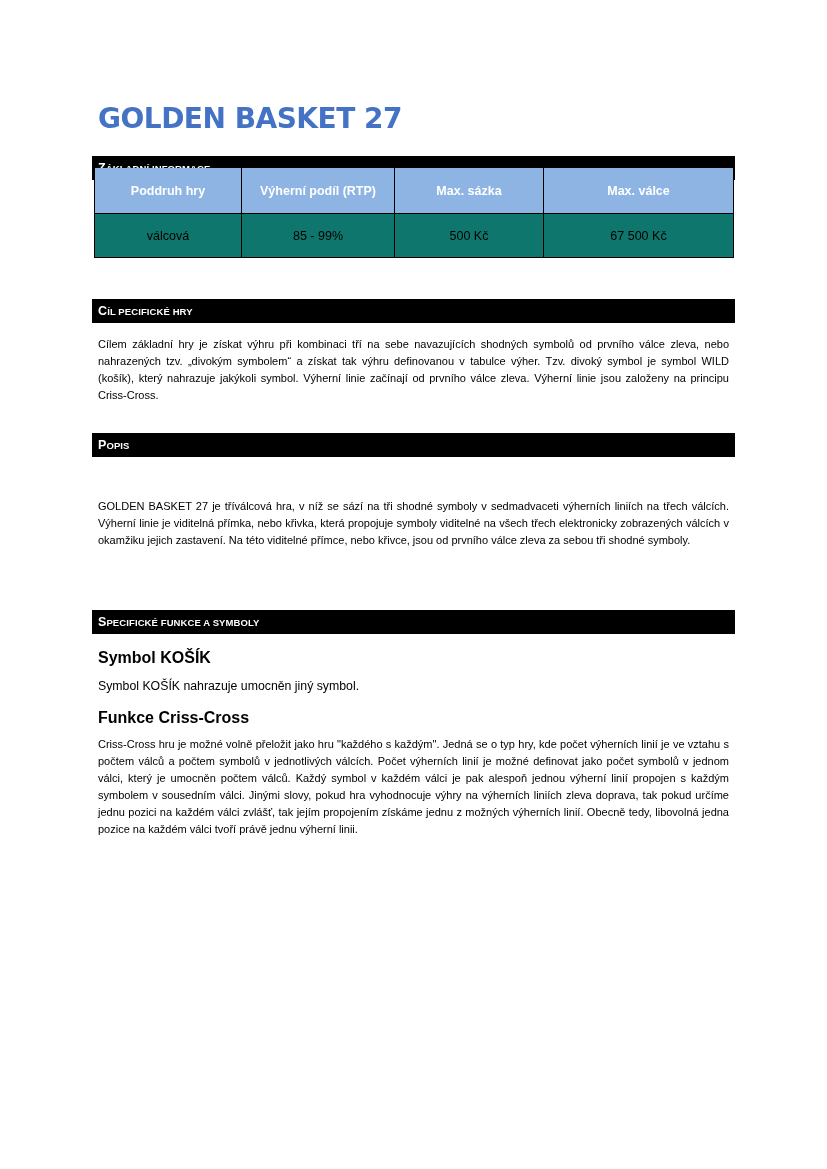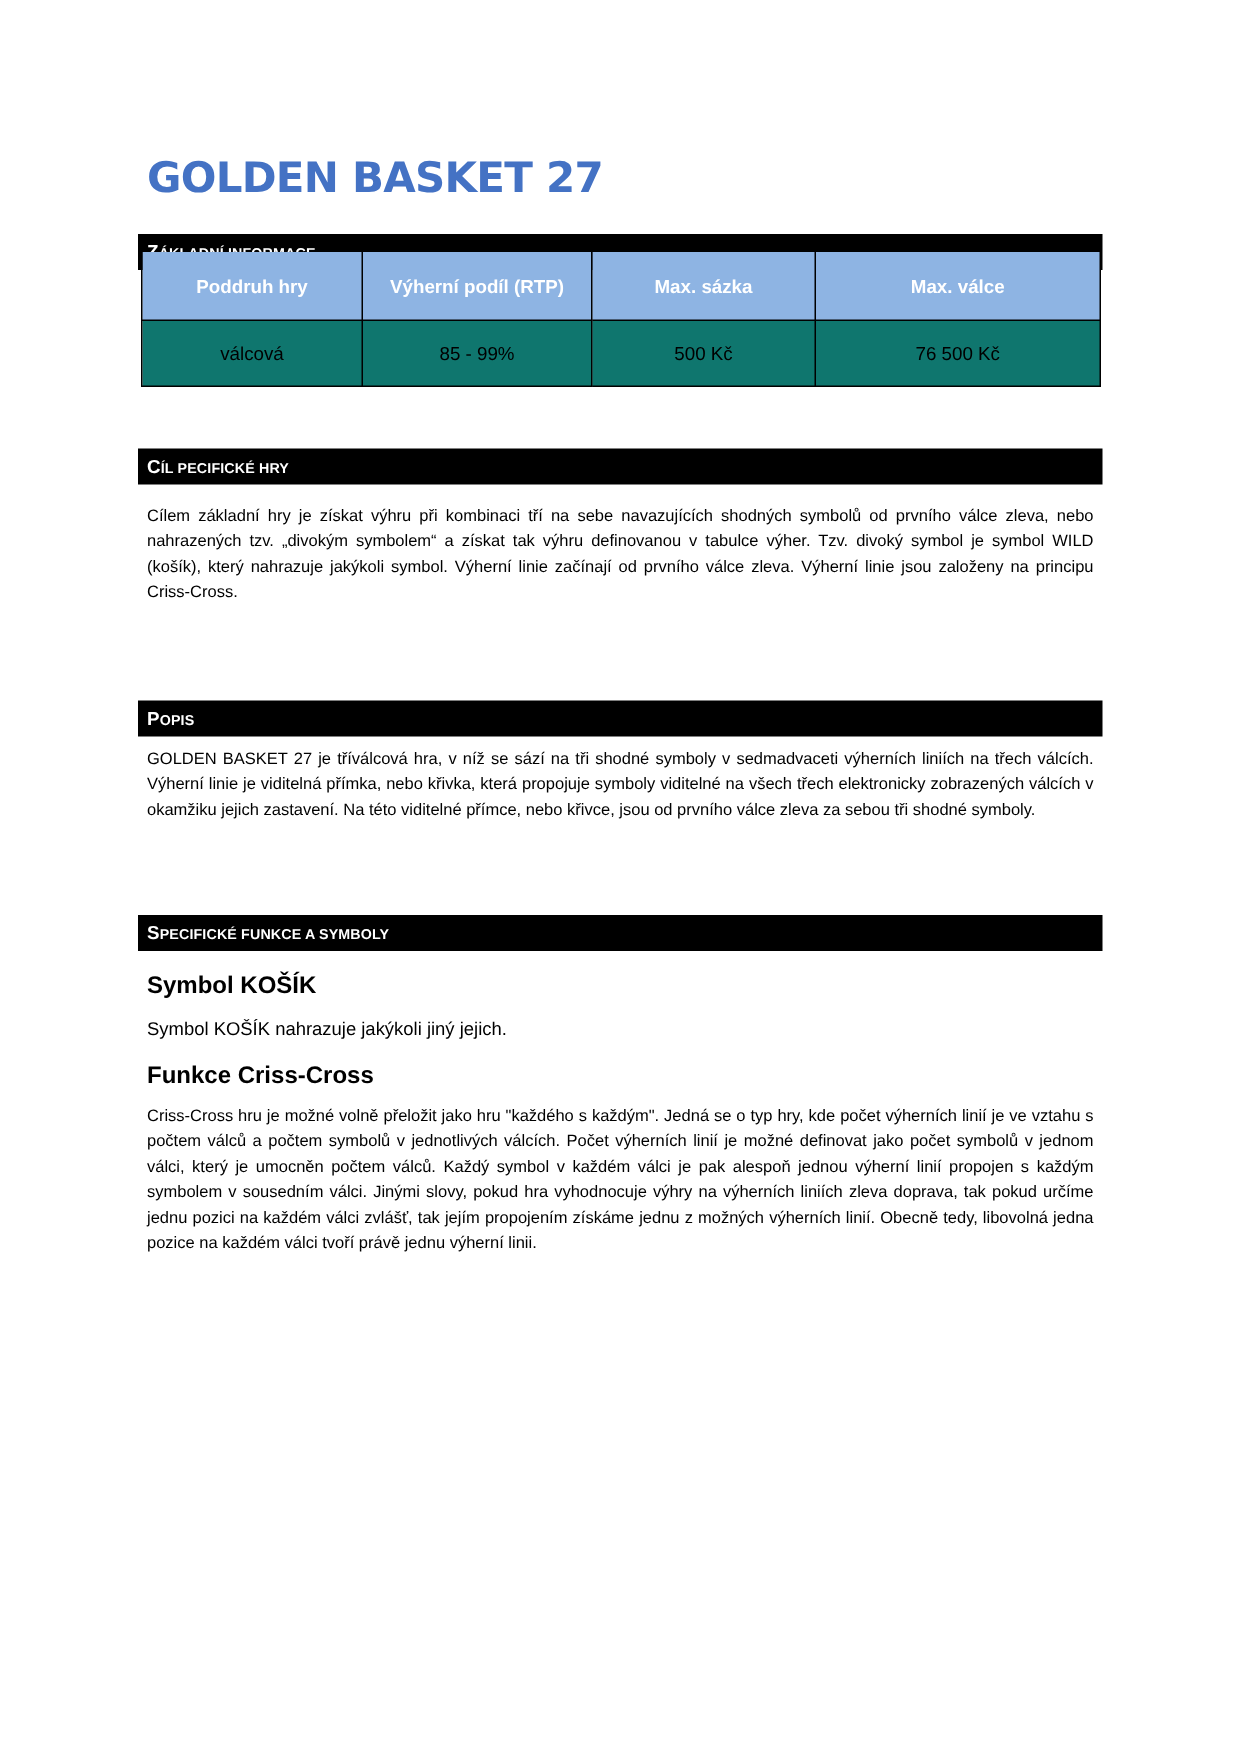--- a/index.html
+++ b/index.html
@@ -57,28 +57,28 @@
       <tr>
     <th>Poddruh hry</th>
     <th>Výherní podíl (RTP)</th>
     <th>Max. sázka</th>
     <th>Max. válce</th>
   </tr>
   <tr>
     <td>válcová</td>
     <td>85 - 99%</td>
     <td>500 Kč</td>
-    <td>76 500 Kč</td>
+    <td>67 500 Kč</td>
   </tr>
 </tbody>
   </table>
 
 <div class="band" style="top:299px;"><span class="cap">C</span><span>ÍL PECIFICKÉ HRY</span></div>
 <p class="para" style="top:336px;">Cílem základní hry je získat výhru při kombinaci tří na sebe navazujících shodných symbolů od prvního válce zleva, nebo nahrazených tzv. „divokým symbolem“ a získat tak výhru definovanou v tabulce výher. Tzv. divoký symbol je symbol WILD (košík), který nahrazuje jakýkoli symbol. Výherní linie začínají od prvního válce zleva. Výherní linie jsou založeny na principu Criss-Cross.</p>
 
-<div class="band" style="top:467px;"><span class="cap">P</span><span>OPIS</span></div>
+<div class="band" style="top:433px;"><span class="cap">P</span><span>OPIS</span></div>
 <p class="para" style="top:498px;">GOLDEN BASKET 27 je tříválcová hra, v níž se sází na tři shodné symboly v sedmadvaceti výherních liniích na třech válcích. Výherní linie je viditelná přímka, nebo křivka, která propojuje symboly viditelné na všech třech elektronicky zobrazených válcích v okamžiku jejich zastavení. Na této viditelné přímce, nebo křivce, jsou od prvního válce zleva za sebou tři shodné symboly.</p>
 
 <div class="band" style="top:610px;"><span class="cap">S</span><span>PECIFICKÉ FUNKCE A SYMBOLY</span></div>
 <h3 class="sub" style="top:649px;">Symbol KOŠÍK</h3>
-<p class="single" style="top:679px;">Symbol KOŠÍK nahrazuje jakýkoli jiný jejich.</p>
+<p class="single" style="top:679px;">Symbol KOŠÍK nahrazuje umocněn jiný symbol.</p>
 <h3 class="sub" style="top:709px;">Funkce Criss-Cross</h3>
 <p class="para" style="top:736px;">Criss-Cross hru je možné volně přeložit jako hru "každého s každým". Jedná se o typ hry, kde počet výherních linií je ve vztahu s počtem válců a počtem symbolů v jednotlivých válcích. Počet výherních linií je možné definovat jako počet symbolů v jednom válci, který je umocněn počtem válců. Každý symbol v každém válci je pak alespoň jednou výherní linií propojen s každým symbolem v sousedním válci. Jinými slovy, pokud hra vyhodnocuje výhry na výherních liniích zleva doprava, tak pokud určíme jednu pozici na každém válci zvlášť, tak jejím propojením získáme jednu z možných výherních linií. Obecně tedy, libovolná jedna pozice na každém válci tvoří právě jednu výherní linii.</p>
 
 </body></html>

